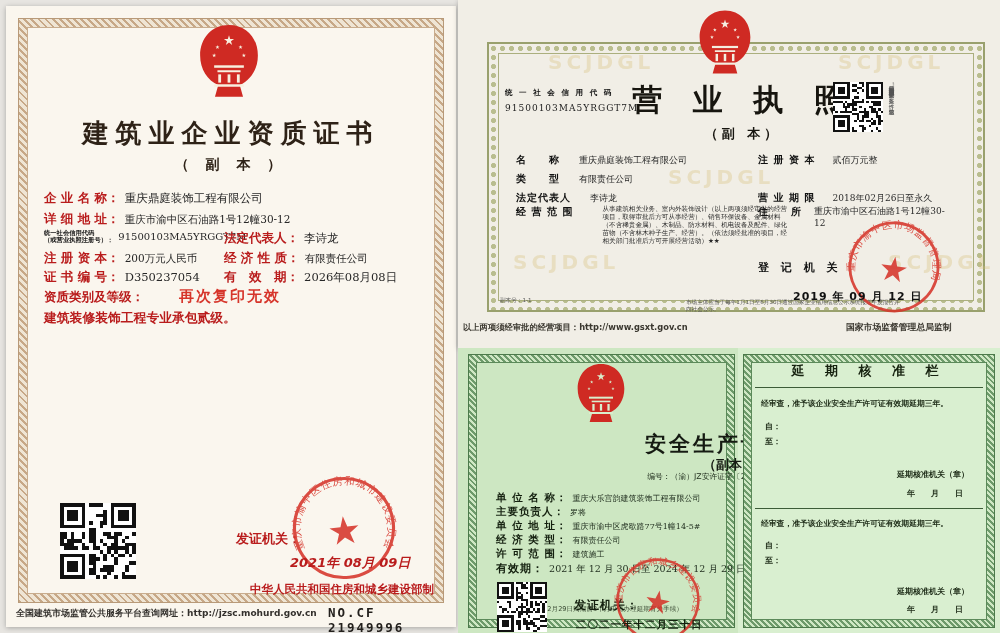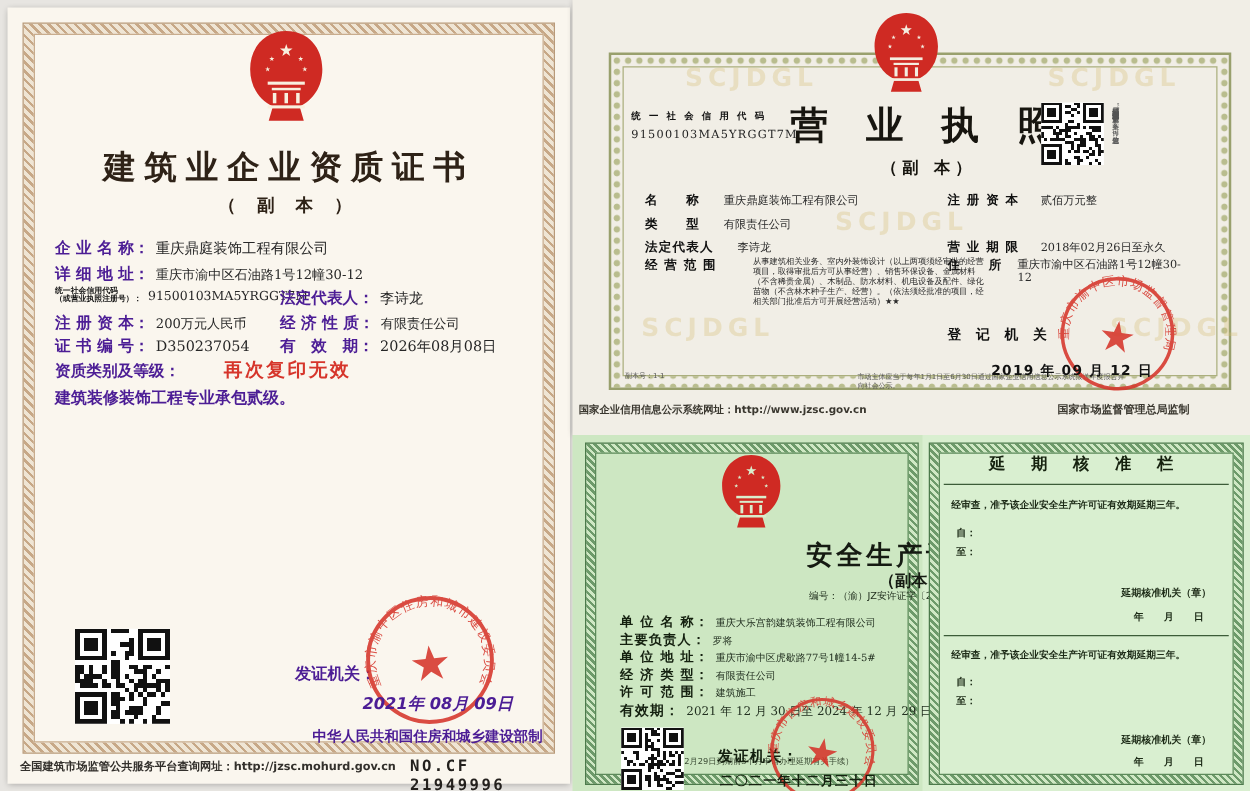--- a/index.html
+++ b/index.html
@@ -11,21 +11,21 @@
   .qual{left:6px;top:6px;width:450px;height:621px;background:#faf6ee;}
   .qual-frame{position:absolute;left:12px;top:12px;right:12px;bottom:24px;
       border:1px solid #b89a79;padding:7px;
       background:repeating-linear-gradient(45deg,#c7a887 0 2px,#efe5d4 2px 5px);}
   .qual-frame-inner{position:absolute;inset:8px;background:#faf6ee;border:1px solid #c8ac8d;}
   .qual-title{font-family:"DejaVu Serif",serif;font-weight:bold;font-size:26px;
       letter-spacing:7px;color:#2e2217;text-align:center;width:100%;}
   .qual-sub{font-family:"DejaVu Serif",serif;font-weight:bold;font-size:14px;
       letter-spacing:6px;color:#2e2217;text-align:center;width:100%;}
   .frow{position:absolute;left:38px;white-space:nowrap;}
-  .flab{font-weight:bold;font-size:12.5px;color:#4c1d95;margin-top:12px;}
+  .flab{font-weight:bold;font-size:12.5px;color:#b91c1c;margin-top:12px;}
   .flab-sm{font-weight:bold;font-size:6.3px;line-height:7px;color:#111;display:inline-block;vertical-align:middle;}
   .fval{font-family:"DejaVu Serif",serif;font-size:11.5px;color:#272727;}
   .red-void{color:#d6352b;font-weight:bold;font-size:15px;letter-spacing:2px;}
   .qual-footer-url{font-size:9px;font-weight:bold;color:#33302c;}
   .qual-footer-no{font-family:"DejaVu Sans Mono",monospace;font-size:12.5px;font-weight:bold;
       letter-spacing:2px;color:#23201d;}
   
   .license{left:458px;top:0;width:542px;height:348px;background:#f1eee6;}
   .dots-frame{position:absolute;left:29px;top:42px;width:498px;height:270px;box-sizing:border-box;
       border:2px solid #99a06d;
@@ -491,21 +491,21 @@
         <textPath href="#sp-lic" startOffset="10">重庆市渝中区市场监督管理局</textPath>
       </text>
       <use href="#star" transform="translate(60 64) scale(17)" fill="#d6352b"></use>
     </svg>
 
     <div class="abs lic-lab" style="left:335px;top:289px;font-size:11px;z-index:6;">2019 年 09 月 12 日</div>
 
     <div class="abs tiny" style="left:42px;top:297px;z-index:3;">副本号：1-1</div>
     <div class="abs tiny" style="left:228px;top:299px;width:215px;line-height:6.5px;z-index:3;">市场主体应当于每年1月1日至6月30日通过国家企业信用信息公示系统报送年度报告并向社会公示。</div>
 
-    <div class="abs" style="left:5px;top:322px;font-size:8.3px;font-weight:bold;color:#3a372f;">国家企业信用信息公示系统网址：http://www.jzsc.gov.cn</div>
+    <div class="abs" style="left:5px;top:322px;font-size:8.3px;font-weight:bold;color:#3a372f;">以上两项须经审批的经营项目：http://www.gsxt.gov.cn</div>
     <div class="abs" style="left:388px;top:322px;font-size:8.8px;font-weight:bold;color:#3a372f;">国家市场监督管理总局监制</div>
   </section>
 
   <section class="doc safety">
     <div class="safety-right-bg"></div>
 
     <div class="green-frame" style="left:10px;top:6px;width:267px;height:274px;">
       <div class="green-inner" style="background:#cde7c2;"></div>
     </div>
 

